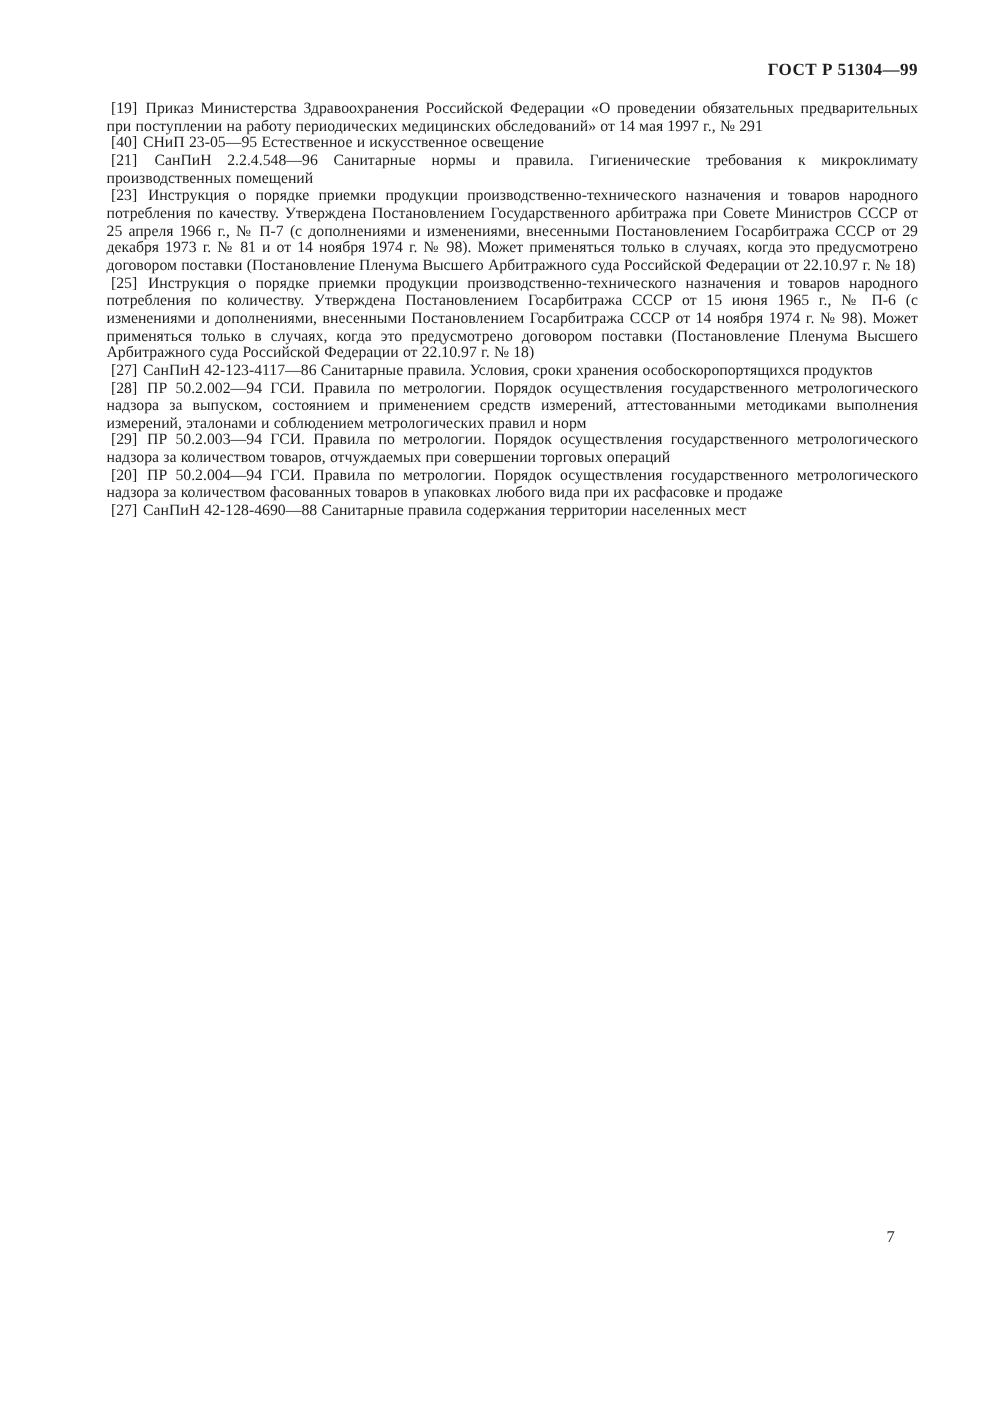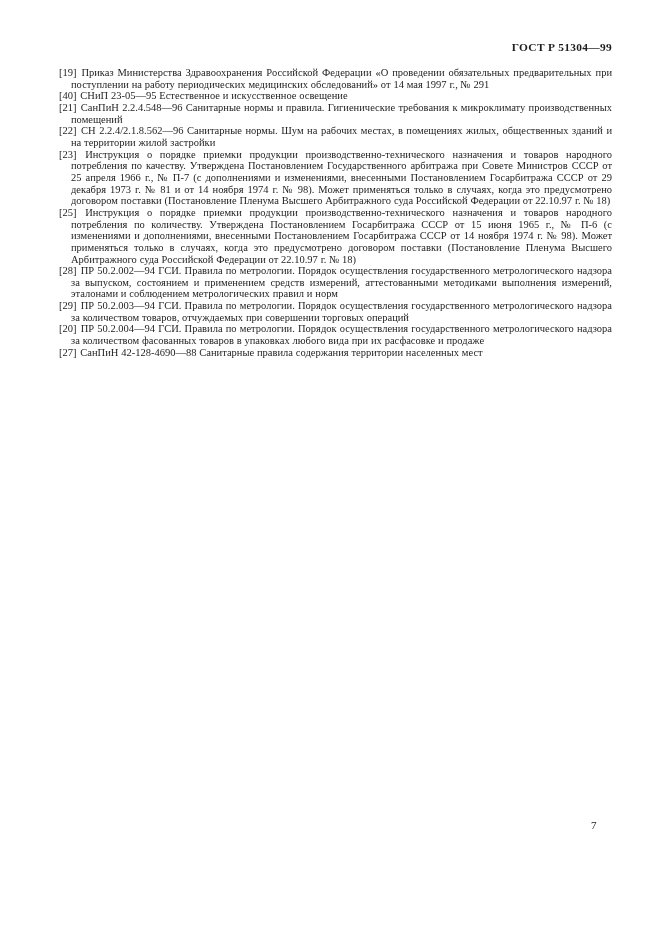--- a/index.html
+++ b/index.html
@@ -34,39 +34,40 @@
   .ref {
     margin: 0 0 0 12px;
     text-indent: -12px;
     text-align: justify;
     font-size: 10.5px;
     line-height: 11.65px;
     word-spacing: 0.2px;
   }
   .ref .num {
     padding-right: 1px;
+    margin-left: 15px;
   }
   .page-number {
     position: absolute;
     top: 819px;
     left: 591px;
     font-size: 11px;
   }
 </style>
 </head>
 <body style="background: rgb(255, 255, 255); color: rgb(30, 30, 30);">
 
 <div class="doc-header">ГОСТ Р 51304—99</div>
 
 <div class="refs">
   <p class="ref"><span class="num">[19]</span> <span>Приказ Министерства Здравоохранения Российской Федерации «О проведении обязательных предварительных при поступлении на работу периодических медицинских обследований» от 14 мая 1997 г., № 291</span></p>
   <p class="ref"><span class="num">[40]</span> <span>СНиП 23-05—95 Естественное и искусственное освещение</span></p>
   <p class="ref"><span class="num">[21]</span> <span>СанПиН 2.2.4.548—96 Санитарные нормы и правила. Гигиенические требования к микроклимату производственных помещений</span></p>
-  <p class="ref"><span class="num">[22]</span> <span>СН 2.2.4/2.1.8.562—96 Санитарные нормы. Шум на рабочих местах, в помещениях жилых, общественных зданий и на территории жилой застройки</span></p>
   <p class="ref"><span class="num">[23]</span> <span>Инструкция о порядке приемки продукции производственно-технического назначения и товаров народного потребления по качеству. Утверждена Постановлением Государственного арбитража при Совете Министров СССР от 25 апреля 1966 г., № П-7 (с дополнениями и изменениями, внесенными Постановлением Госарбитража СССР от 29 декабря 1973 г. № 81 и от 14 ноября 1974 г. № 98). Может применяться только в случаях, когда это предусмотрено договором поставки (Постановление Пленума Высшего Арбитражного суда Российской Федерации от 22.10.97 г. № 18)</span></p>
   <p class="ref"><span class="num">[25]</span> <span>Инструкция о порядке приемки продукции производственно-технического назначения и товаров народного потребления по количеству. Утверждена Постановлением Госарбитража СССР от 15 июня 1965 г., № П-6 (с изменениями и дополнениями, внесенными Постановлением Госарбитража СССР от 14 ноября 1974 г. № 98). Может применяться только в случаях, когда это предусмотрено договором поставки (Постановление Пленума Высшего Арбитражного суда Российской Федерации от 22.10.97 г. № 18)</span></p>
+  <p class="ref"><span class="num">[27]</span> <span>СанПиН 42-123-4117—86 Санитарные правила. Условия, сроки хранения особоскоропортящихся продуктов</span></p>
   <p class="ref"><span class="num">[28]</span> <span>ПР 50.2.002—94 ГСИ. Правила по метрологии. Порядок осуществления государственного метрологического надзора за выпуском, состоянием и применением средств измерений, аттестованными методиками выполнения измерений, эталонами и соблюдением метрологических правил и норм</span></p>
   <p class="ref"><span class="num">[29]</span> <span>ПР 50.2.003—94 ГСИ. Правила по метрологии. Порядок осуществления государственного метрологического надзора за количеством товаров, отчуждаемых при совершении торговых операций</span></p>
   <p class="ref"><span class="num">[20]</span> <span>ПР 50.2.004—94 ГСИ. Правила по метрологии. Порядок осуществления государственного метрологического надзора за количеством фасованных товаров в упаковках любого вида при их расфасовке и продаже</span></p>
   <p class="ref"><span class="num">[27]</span> <span>СанПиН 42-128-4690—88 Санитарные правила содержания территории населенных мест</span></p>
 </div>
 
 <div class="page-number">7</div>
 
 </body></html>

